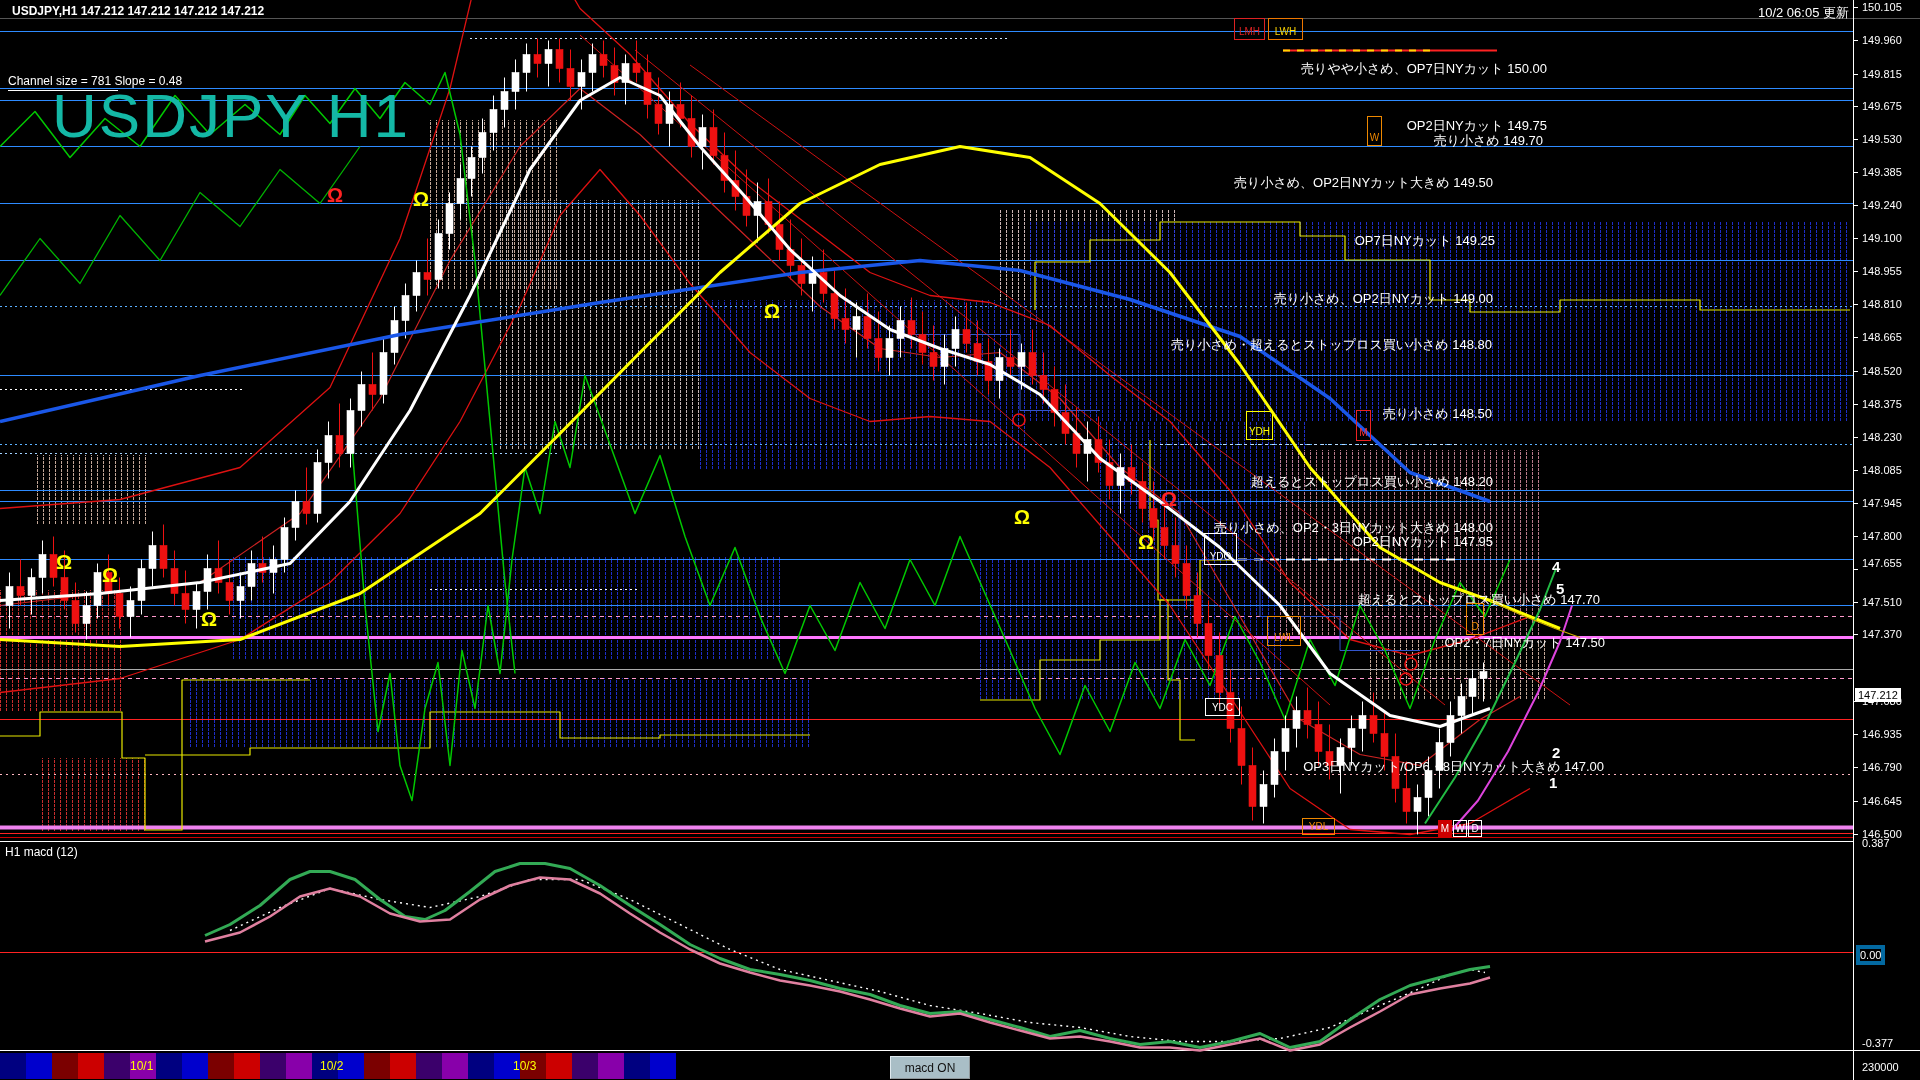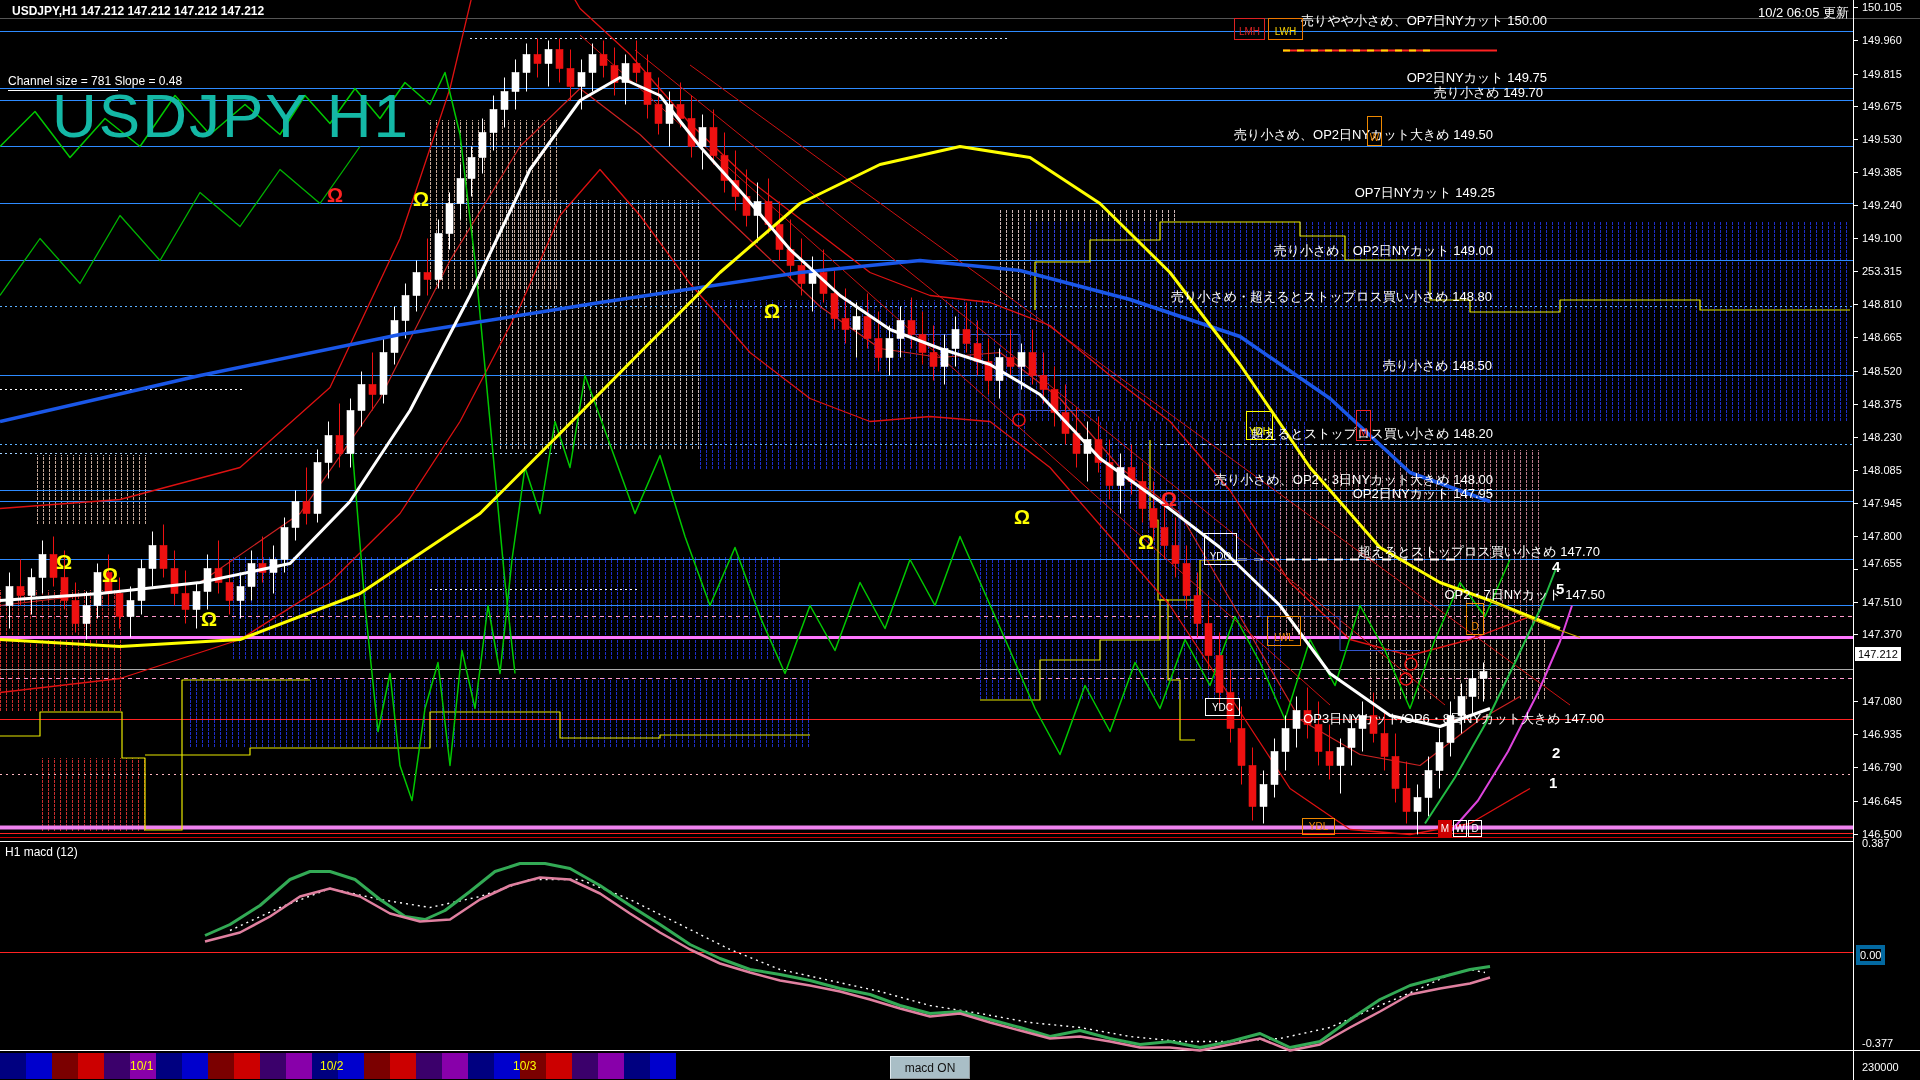--- a/index.html
+++ b/index.html
@@ -3,21 +3,21 @@
 <meta charset="utf-8">
 <style>
   html,body{margin:0;padding:0;background:#000;}
   #screen{position:relative;width:1920px;height:1080px;background:#000;overflow:hidden;
           font-family:"Liberation Sans",sans-serif;color:#fff;}
   .cloud{position:absolute;z-index:1;opacity:.9;
     background-image:repeating-linear-gradient(0deg,#000 0 1px,transparent 1px 4px),
                      repeating-linear-gradient(90deg,var(--c) 0 1px,transparent 1px 6px);}
   #chart-svg{position:absolute;left:0;top:0;z-index:2;}
   .txt{position:absolute;z-index:3;white-space:nowrap;}
-  .annot{font-size:13px;color:#fff;text-align:right;}
+  .annot{font-size:13px;color:#fff;text-align:right;margin-top:48px;}
   .axis-label{font-size:11px;color:#fff;left:1862px;}
   .mbox{position:absolute;z-index:3;display:flex;align-items:flex-end;justify-content:center;
         font-size:10px;line-height:1;padding-bottom:2px;box-sizing:border-box;}
   .wave{font-size:15px;font-weight:bold;color:#fff;}
   .omega{font-size:20px;font-weight:bold;}
   #title-bar{left:12px;top:4px;font-size:12px;font-weight:bold;text-align:right;}
   #updated{right:71px;top:4px;font-size:13px;}
   #channel-info{left:8px;top:74px;font-size:12px;}
   #watermark{left:52px;top:80px;font-size:62px;color:#14b8a6;letter-spacing:2px;}
   #macd-label{left:5px;top:845px;font-size:12px;}
@@ -413,21 +413,21 @@
       <line x1="1853" y1="767.5" x2="1858" y2="767.5" stroke="#fff" stroke-width="1"></line>
       <line x1="1853" y1="801.5" x2="1858" y2="801.5" stroke="#fff" stroke-width="1"></line>
       <line x1="1853" y1="834.5" x2="1858" y2="834.5" stroke="#fff" stroke-width="1"></line>
     </svg>
 
   <div class="txt" id="title-bar">USDJPY,H1  147.212 147.212 147.212 147.212</div>
   <div class="txt" id="updated">10/2 06:05 更新</div>
   <div class="txt" id="channel-info">Channel size = 781 Slope = 0.48</div>
   <div class="txt" id="watermark">USDJPY H1</div>
   <div class="txt" id="macd-label">H1  macd (12)</div>
-  <div class="txt" id="price-box" style="top: 647px;">147.212</div>
+  <div class="txt" id="price-box" style="top: 688px;">147.212</div>
   <div class="txt" id="macd-zero-label" style="top: 945px;">0.00</div>
   <div class="txt" id="volume-label">230000</div>
 
   <div id="ribbon">
       <div class="rib" style="width: 26px; background: rgb(0, 0, 128);"></div>
       <div class="rib" style="width: 26px; background: rgb(0, 0, 205);"></div>
       <div class="rib" style="width: 26px; background: rgb(123, 0, 0);"></div>
       <div class="rib" style="width: 26px; background: rgb(204, 0, 0);"></div>
       <div class="rib" style="width: 26px; background: rgb(59, 0, 107);"></div>
       <div class="rib" style="width: 26px; background: rgb(136, 0, 170);"></div>
@@ -456,21 +456,21 @@
 
   <div id="gen-labels">
       <div class="txt axis-label" style="top: 0.5px;">150.105</div>
       <div class="txt axis-label" style="top: 33.5px;">149.960</div>
       <div class="txt axis-label" style="top: 67.5px;">149.815</div>
       <div class="txt axis-label" style="top: 99.5px;">149.675</div>
       <div class="txt axis-label" style="top: 132.5px;">149.530</div>
       <div class="txt axis-label" style="top: 165.5px;">149.385</div>
       <div class="txt axis-label" style="top: 198.5px;">149.240</div>
       <div class="txt axis-label" style="top: 231.5px;">149.100</div>
-      <div class="txt axis-label" style="top: 264.5px;">253.315</div>
+      <div class="txt axis-label" style="top: 264.5px;">148.955</div>
       <div class="txt axis-label" style="top: 297.5px;">148.810</div>
       <div class="txt axis-label" style="top: 330.5px;">148.665</div>
       <div class="txt axis-label" style="top: 364.5px;">148.520</div>
       <div class="txt axis-label" style="top: 397.5px;">148.375</div>
       <div class="txt axis-label" style="top: 430.5px;">148.230</div>
       <div class="txt axis-label" style="top: 463.5px;">148.085</div>
       <div class="txt axis-label" style="top: 496.5px;">147.945</div>
       <div class="txt axis-label" style="top: 529.5px;">147.800</div>
       <div class="txt axis-label" style="top: 557px;">147.655</div>
       <div class="txt axis-label" style="top: 595.5px;">147.510</div>

